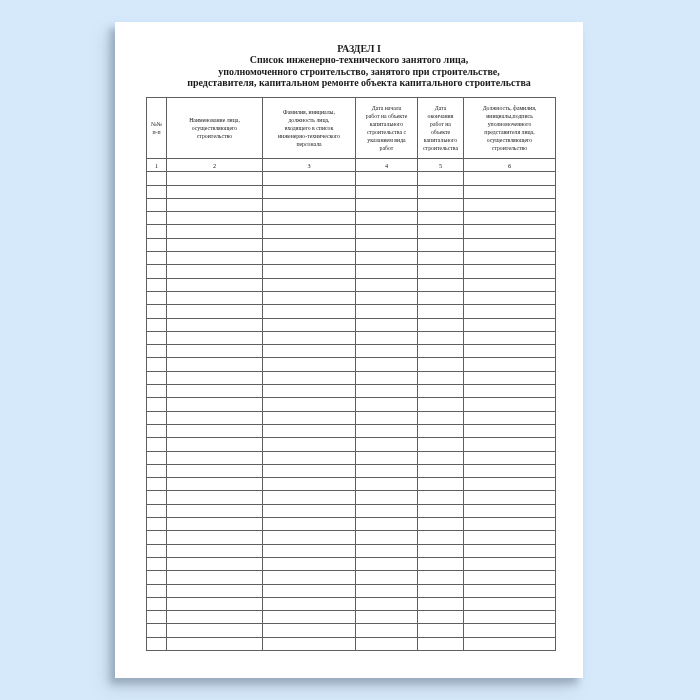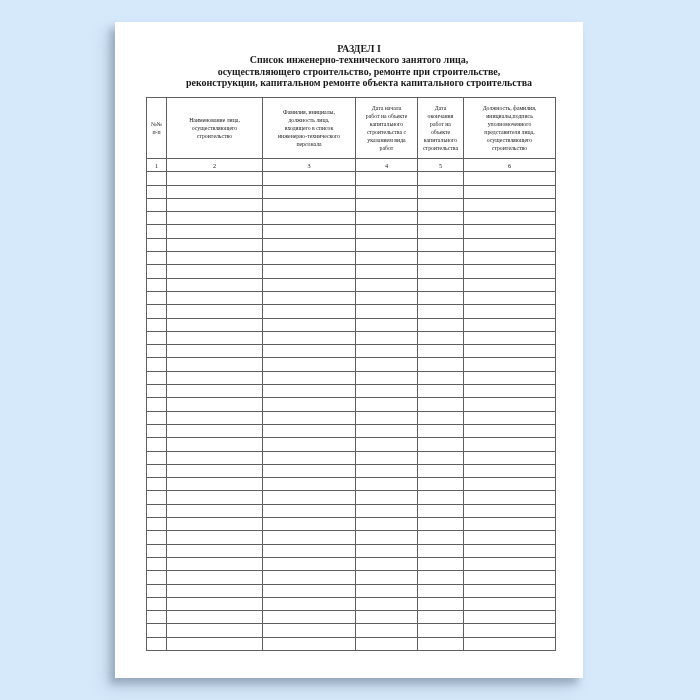--- a/index.html
+++ b/index.html
@@ -69,22 +69,22 @@
   }
 </style>
 </head>
 <body>
 
 <div class="paper">
 
   <div class="title-block">
     <div class="title-line">РАЗДЕЛ I</div>
     <div class="title-line">Список инженерно-технического занятого лица,</div>
-    <div class="title-line">осуществляющего строительство, ремонте при строительстве,</div>
-    <div class="title-line">реконструкции, капитальном ремонте объекта капитального строительства</div>
+    <div class="title-line">уполномоченного строительство, занятого при строительстве,</div>
+    <div class="title-line">представителя, капитальном ремонте объекта капитального строительства</div>
   </div>
 
   <table class="personnel">
     <colgroup>
       <col style="width:20px">
       <col style="width:96px">
       <col style="width:93px">
       <col style="width:62px">
       <col style="width:46px">
       <col style="width:92px">

